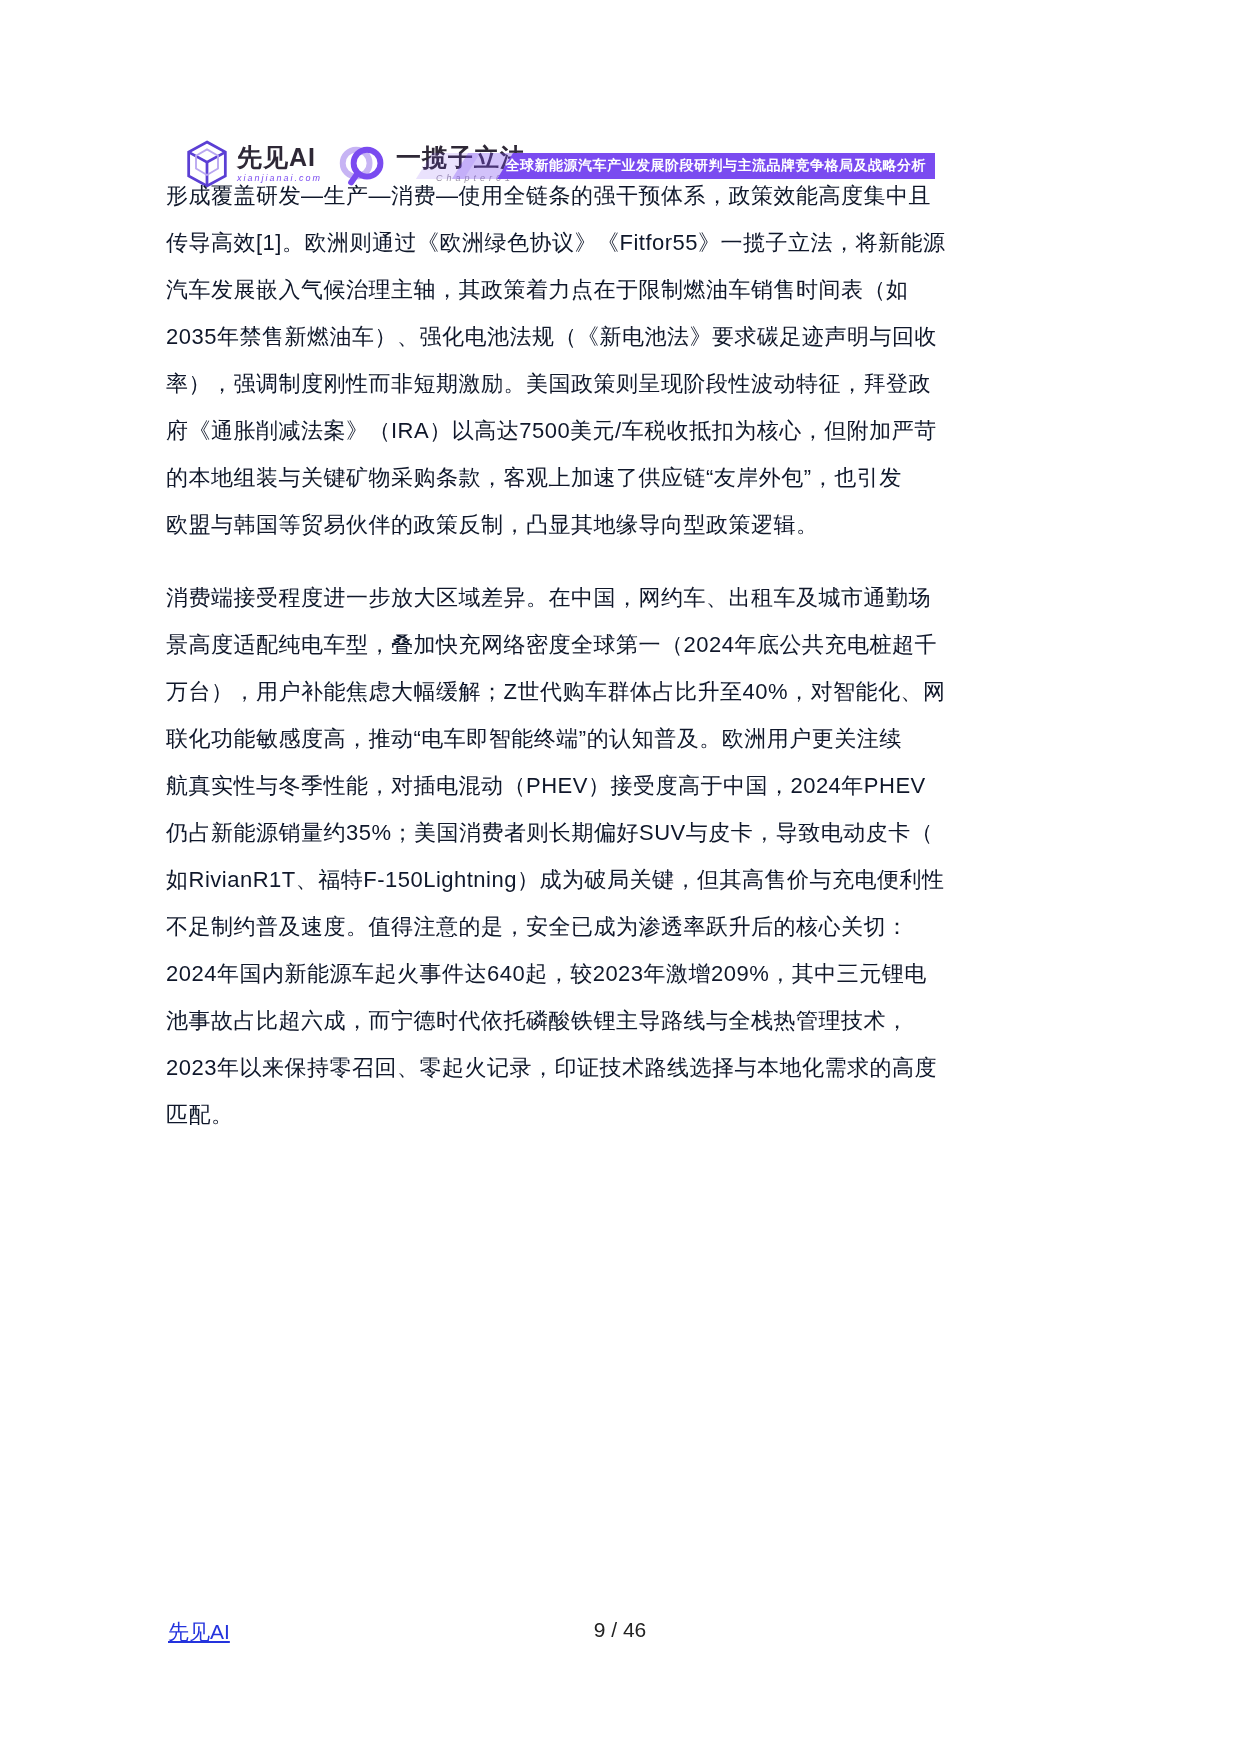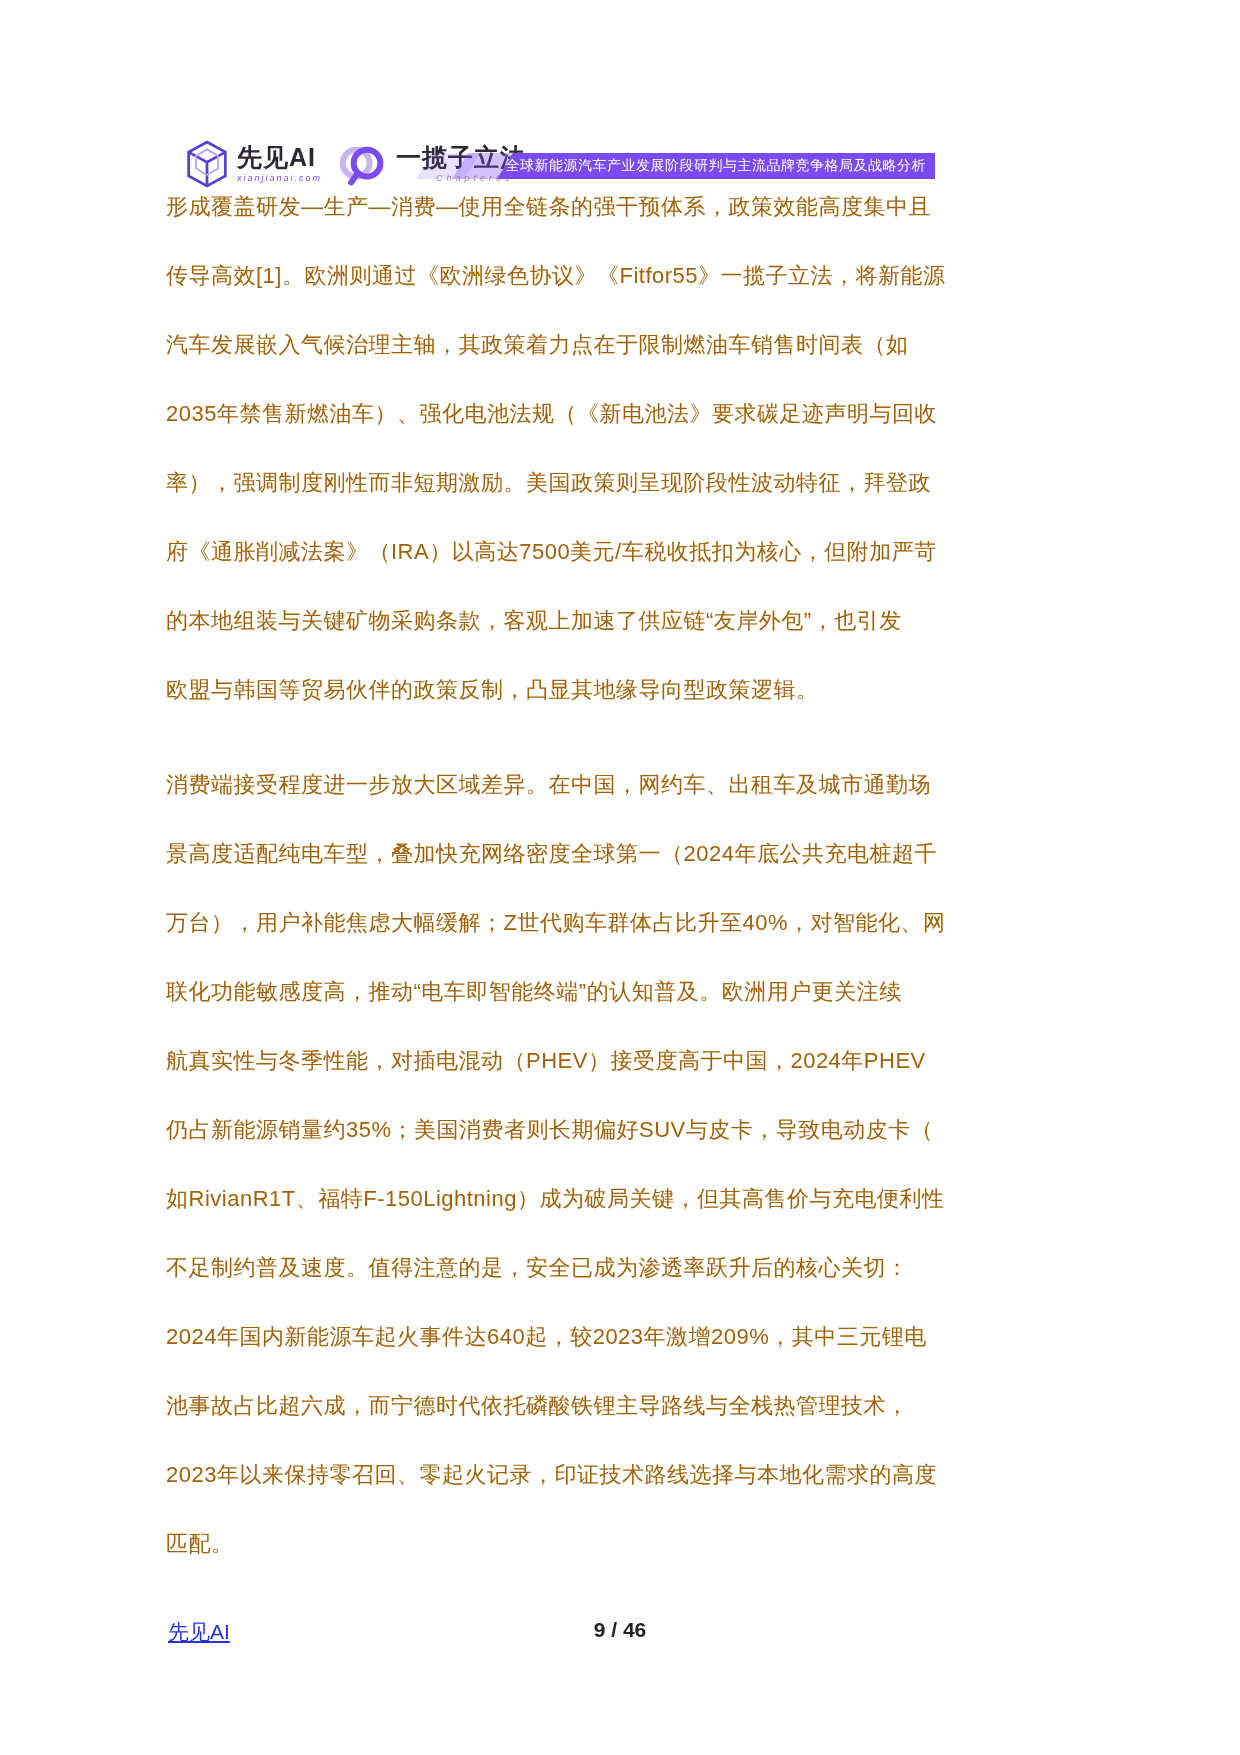--- a/index.html
+++ b/index.html
@@ -11,47 +11,47 @@
 
   
   .header{position:absolute;left:0;top:0;width:1240px;height:175px;}
   .logo-row{position:absolute;left:185px;top:118px;height:52px;display:flex;align-items:center;gap:14px;}
   .logo-block{display:flex;align-items:center;gap:8px;}
   .logo-text{display:flex;flex-direction:column;line-height:1;}
   .brand-cn{font-size:25px;font-weight:bold;color:#2e2836;letter-spacing:1px;}
   .brand-sub{font-size:9px;color:#7a4bf0;letter-spacing:2px;margin-top:4px;font-style:italic;}
   .brand-sub.gray{color:#9a93a6;letter-spacing:4px;padding-left:40px;}
 
-  .banner{position:absolute;top:133px;left:0;width:1240px;height:14px;}
+  .banner{position:absolute;top:133px;left:0;width:1240px;height:14px;font-weight:bold;}
   .stripe{position:absolute;top:0;height:26px;transform:skewX(-32deg);}
   .stripe.a{left:424px;width:48px;background:rgba(122,75,240,0.16);}
   .stripe.b{left:460px;width:48px;background:rgba(122,75,240,0.34);}
   .banner-bar{
     position:absolute;left:497px;top:0;width:438px;height:26px;
     background:#7a4bf0;
     clip-path:polygon(16px 0,100% 0,100% 100%,0 100%);
     display:flex;align-items:center;justify-content:flex-end;
   }
   .banner-title{color:#ffffff;font-size:14px;padding-right:9px;letter-spacing:0.5px;white-space:nowrap;}
 
   
   .content{position:absolute;left:166px;top:152px;width:812px;}
   .para{
     white-space:pre-line;
-    font-size:22px;line-height:69px;letter-spacing:0.5px;
-    color:#a16207;margin:0 0 26px 0;
+    font-size:22px;line-height:47px;letter-spacing:0.5px;
+    color:#0f172a;margin:0 0 26px 0;
   }
 
   
   .footer{position:absolute;left:0;top:1598px;width:1240px;height:40px;font-size:21px;}
   .footer-link{
     position:absolute;left:168px;top:0;
     color:#2433dd;text-decoration:underline;cursor:pointer;
   }
-  .page-indicator{position:absolute;left:0;top:0;width:100%;text-align:center;color:#222;font-weight:bold;}
+  .page-indicator{position:absolute;left:0;top:0;width:100%;text-align:center;color:#222;}
 
   svg{display:block;}
 </style>
 </head>
 <body>
 
 <div class="page">
 
   <div class="header">
     <div class="logo-row">

